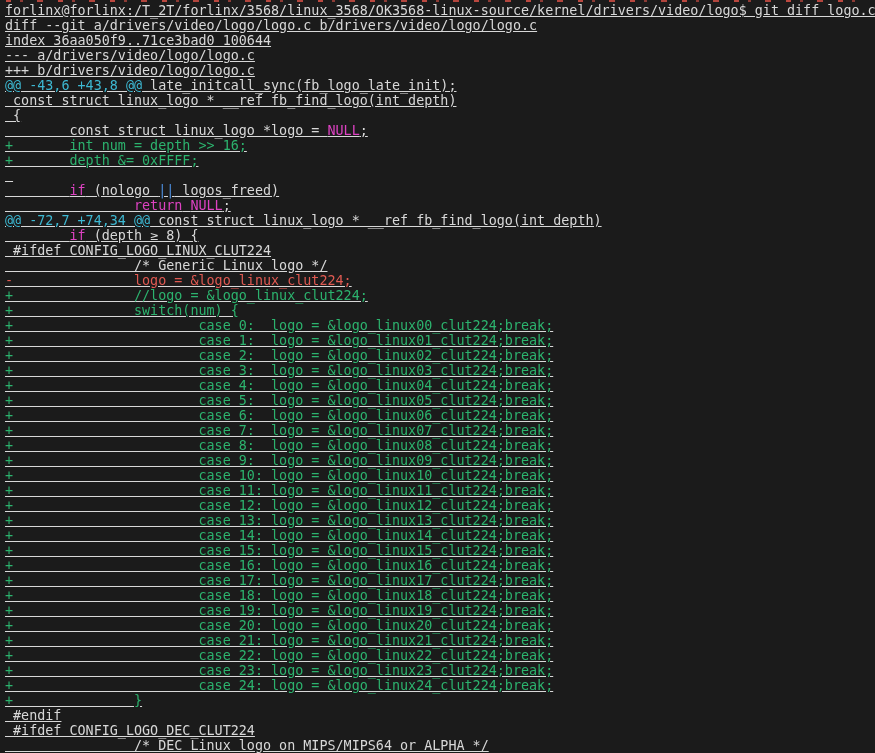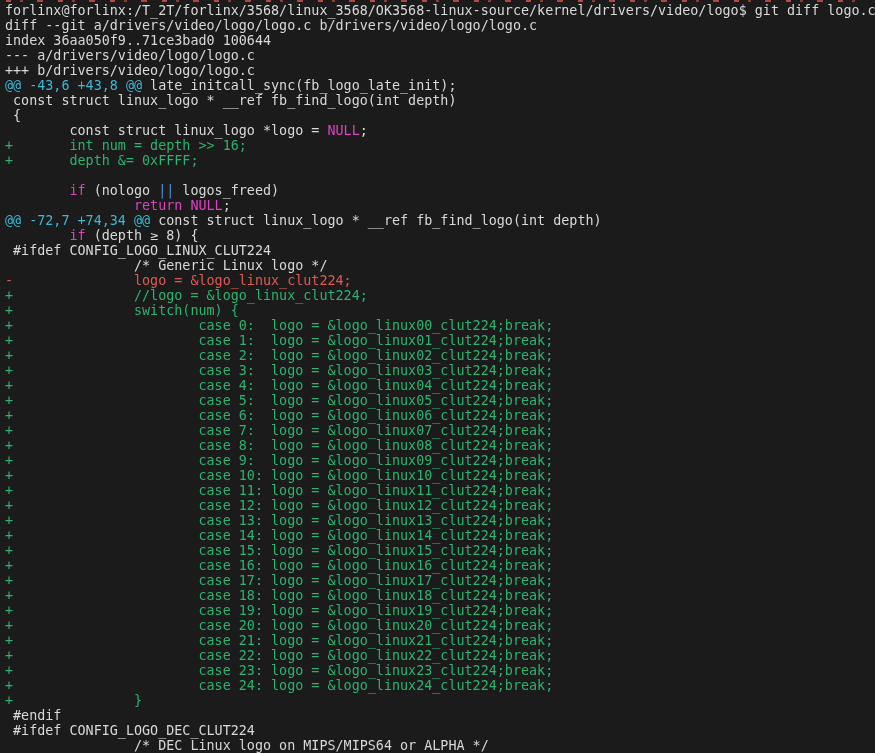--- a/index.html
+++ b/index.html
@@ -32,20 +32,21 @@
         transparent 37px 52px);
   }
   .screen {
     margin: 0;
     padding: 3px 0 0 5px;
     font-family: "DejaVu Sans Mono", "Liberation Mono", monospace;
     font-size: 13.4px;
     line-height: 15px;
     white-space: pre;
     letter-spacing: 0;
+    text-decoration: underline;
   }
   .line {
     height: 15px;
   }
 </style>
 </head>
 <body>
 
 <div class="terminal" style="background: rgb(27, 27, 27);">
   <div class="clipped-line"></div>

